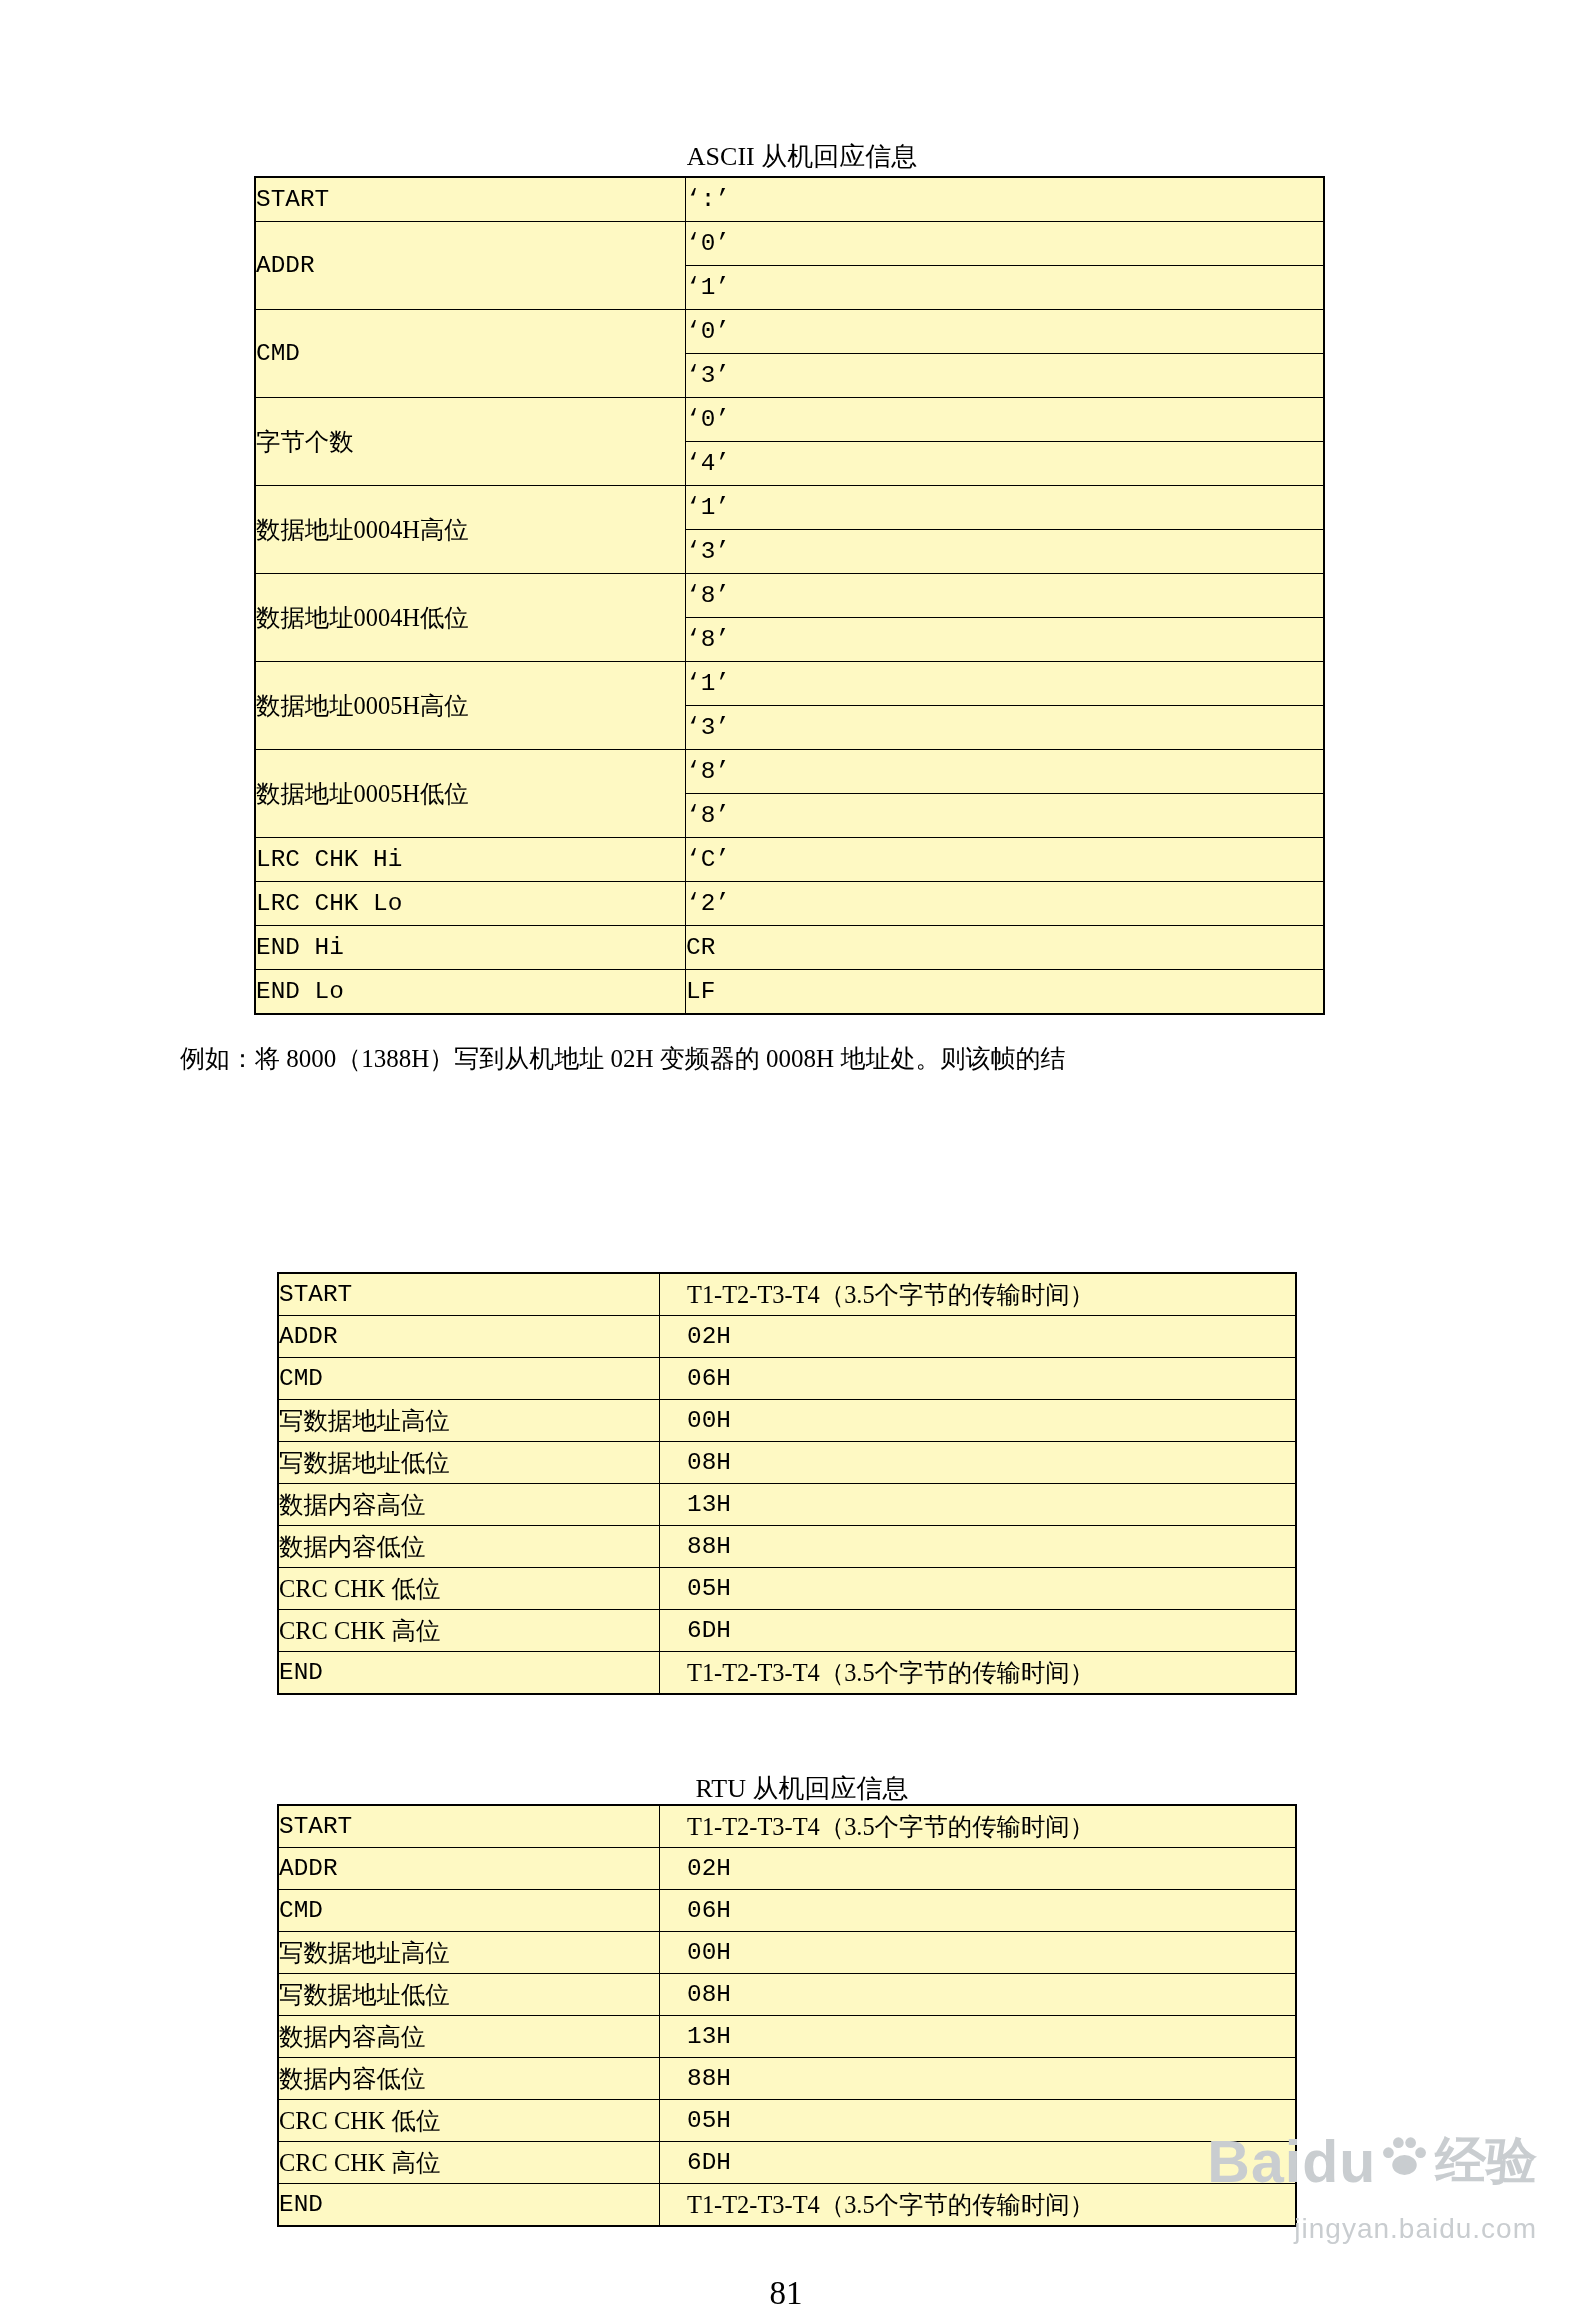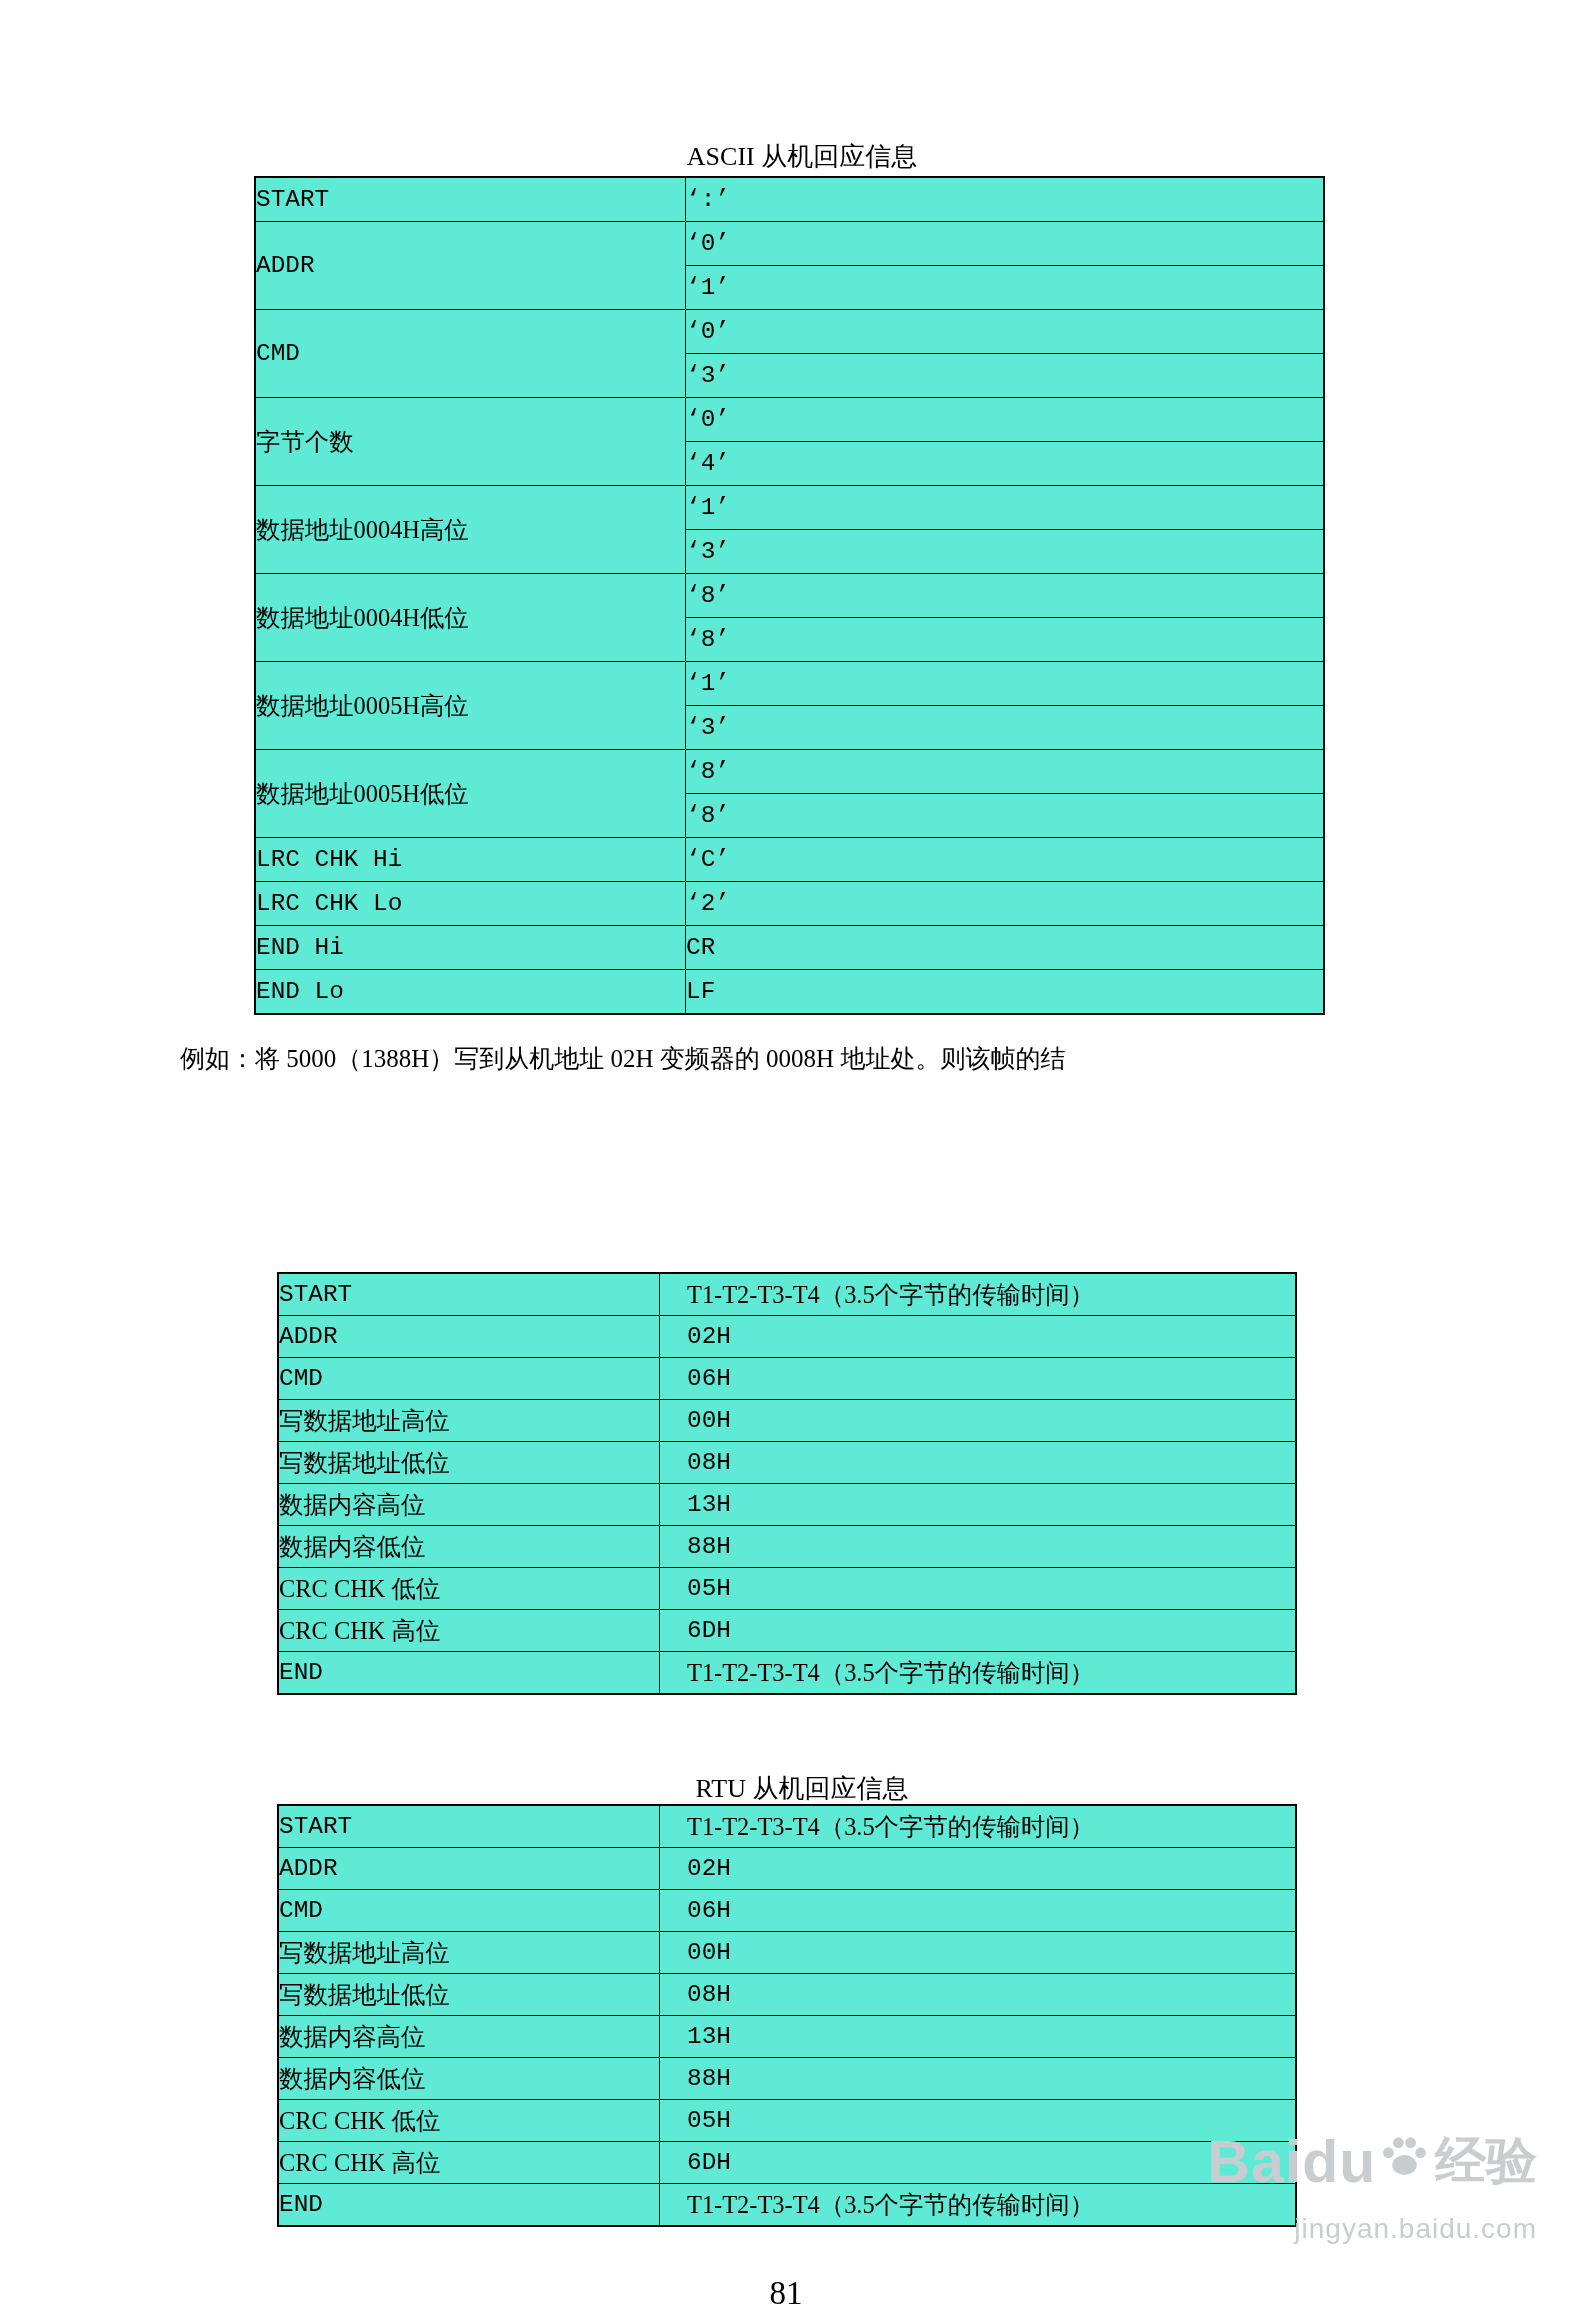--- a/index.html
+++ b/index.html
@@ -2,21 +2,21 @@
 <html><head>
 <meta charset="utf-8">
 <style>
   html,body{margin:0;padding:0;}
   body{
     width:1572px;height:2321px;background:#ffffff;color:#000;
     font-family:"Liberation Serif","DejaVu Serif",serif;
   }
   .page{position:relative;width:1572px;height:2321px;background:#fff;overflow:hidden;}
 
-  .tbl{border-collapse:collapse;table-layout:fixed;position:absolute;border:2px solid #000;background:#5eead4;padding-left:16px;}
+  .tbl{border-collapse:collapse;table-layout:fixed;position:absolute;border:2px solid #000;background:#fef9c3;padding-left:16px;}
   .tbl td{border:1px solid #000;font-size:24.4px;vertical-align:middle;padding:0;}
   .lbl{padding-left:21.5px;}
   .val{padding-left:49px;}
   .mono{font-family:"Liberation Mono","DejaVu Sans Mono",monospace;font-size:23.4px;}
 
   .tbl-title{position:absolute;left:0;width:100%;text-align:center;font-size:26px;margin:16px;font-weight:normal;}
   #title1{top:123px;}
   #title2{top:1196px;}
   #title3{top:1755px;}
 
@@ -119,21 +119,21 @@
         <td class="val mono">CR</td>
       </tr>
       <tr>
         <td class="lbl mono">END Lo</td>
         <td class="val mono">LF</td>
       </tr>
     </tbody>
   </table>
 
   <div class="para">
-    <p class="indent">例如：将 5000（1388H）写到从机地址 02H 变频器的 0008H 地址处。则该帧的结</p>
+    <p class="indent">例如：将 8000（1388H）写到从机地址 02H 变频器的 0008H 地址处。则该帧的结</p>
   </div>
 
 
   <table class="tbl" id="t2">
     <tbody>
       <tr>
         <td class="lbl mono">START</td>
         <td class="val">T1-T2-T3-T4（3.5个字节的传输时间）</td>
       </tr>
       <tr>

